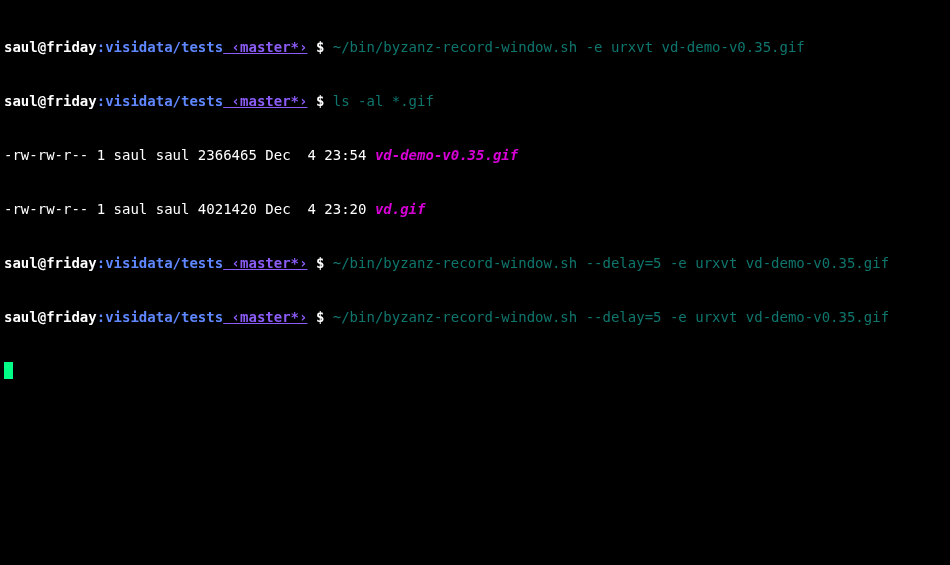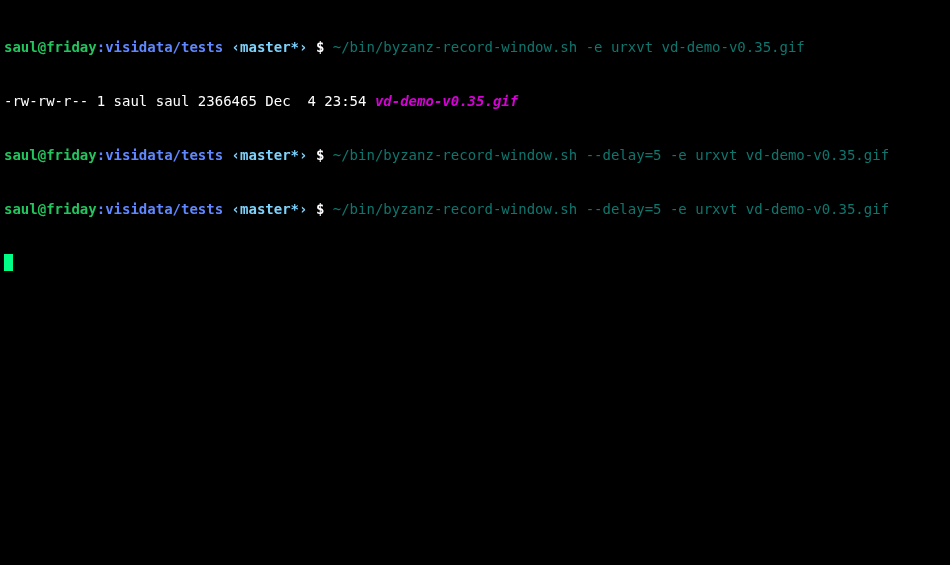--- a/index.html
+++ b/index.html
@@ -18,30 +18,31 @@
       padding: 2px 4px;
       overflow: hidden;
     }
     .terminal {
       white-space: pre;
     }
     .line {
       display: block;
     }
     .user-host {
-      color: #22c55e;
+      color: #ffffff;
       font-weight: bold;
     }
     .path {
       color: #5f87ff;
       font-weight: bold;
     }
     .branch {
-      color: #7dd3fc;
+      color: #8b5cf6;
       font-weight: bold;
+      text-decoration: underline;
     }
     .dollar {
       color: #ffffff;
       font-weight: bold;
     }
     .cmd {
       color: #0f766e;
     }
     .output {
       color: #ffffff;
@@ -58,17 +59,19 @@
       height: 17px;
       background: #00ff87;
       vertical-align: text-bottom;
     }
   </style>
 </head>
 <body>
 
 <div class="terminal">
   <span class="line"><span class="user-host">saul@friday</span><span class="path">:</span><span class="path">visidata/tests</span><span class="branch"> ‹master*›</span><span class="dollar"> $ </span><span class="cmd">~/bin/byzanz-record-window.sh -e urxvt vd-demo-v0.35.gif</span></span>
+  <span class="line"><span class="user-host">saul@friday</span><span class="path">:</span><span class="path">visidata/tests</span><span class="branch"> ‹master*›</span><span class="dollar"> $ </span><span class="cmd">ls -al *.gif</span></span>
   <span class="line"><span class="output">-rw-rw-r-- 1 saul saul 2366465 Dec  4 23:54 </span><span class="file-highlight">vd-demo-v0.35.gif</span></span>
+  <span class="line"><span class="output">-rw-rw-r-- 1 saul saul 4021420 Dec  4 23:20 </span><span class="file-highlight">vd.gif</span></span>
   <span class="line"><span class="user-host">saul@friday</span><span class="path">:</span><span class="path">visidata/tests</span><span class="branch"> ‹master*›</span><span class="dollar"> $ </span><span class="cmd">~/bin/byzanz-record-window.sh --delay=5 -e urxvt vd-demo-v0.35.gif</span></span>
   <span class="line"><span class="user-host">saul@friday</span><span class="path">:</span><span class="path">visidata/tests</span><span class="branch"> ‹master*›</span><span class="dollar"> $ </span><span class="cmd">~/bin/byzanz-record-window.sh --delay=5 -e urxvt vd-demo-v0.35.gif</span></span>
   <span class="line"><span class="cursor"></span></span>
 </div>
 
 </body></html>

